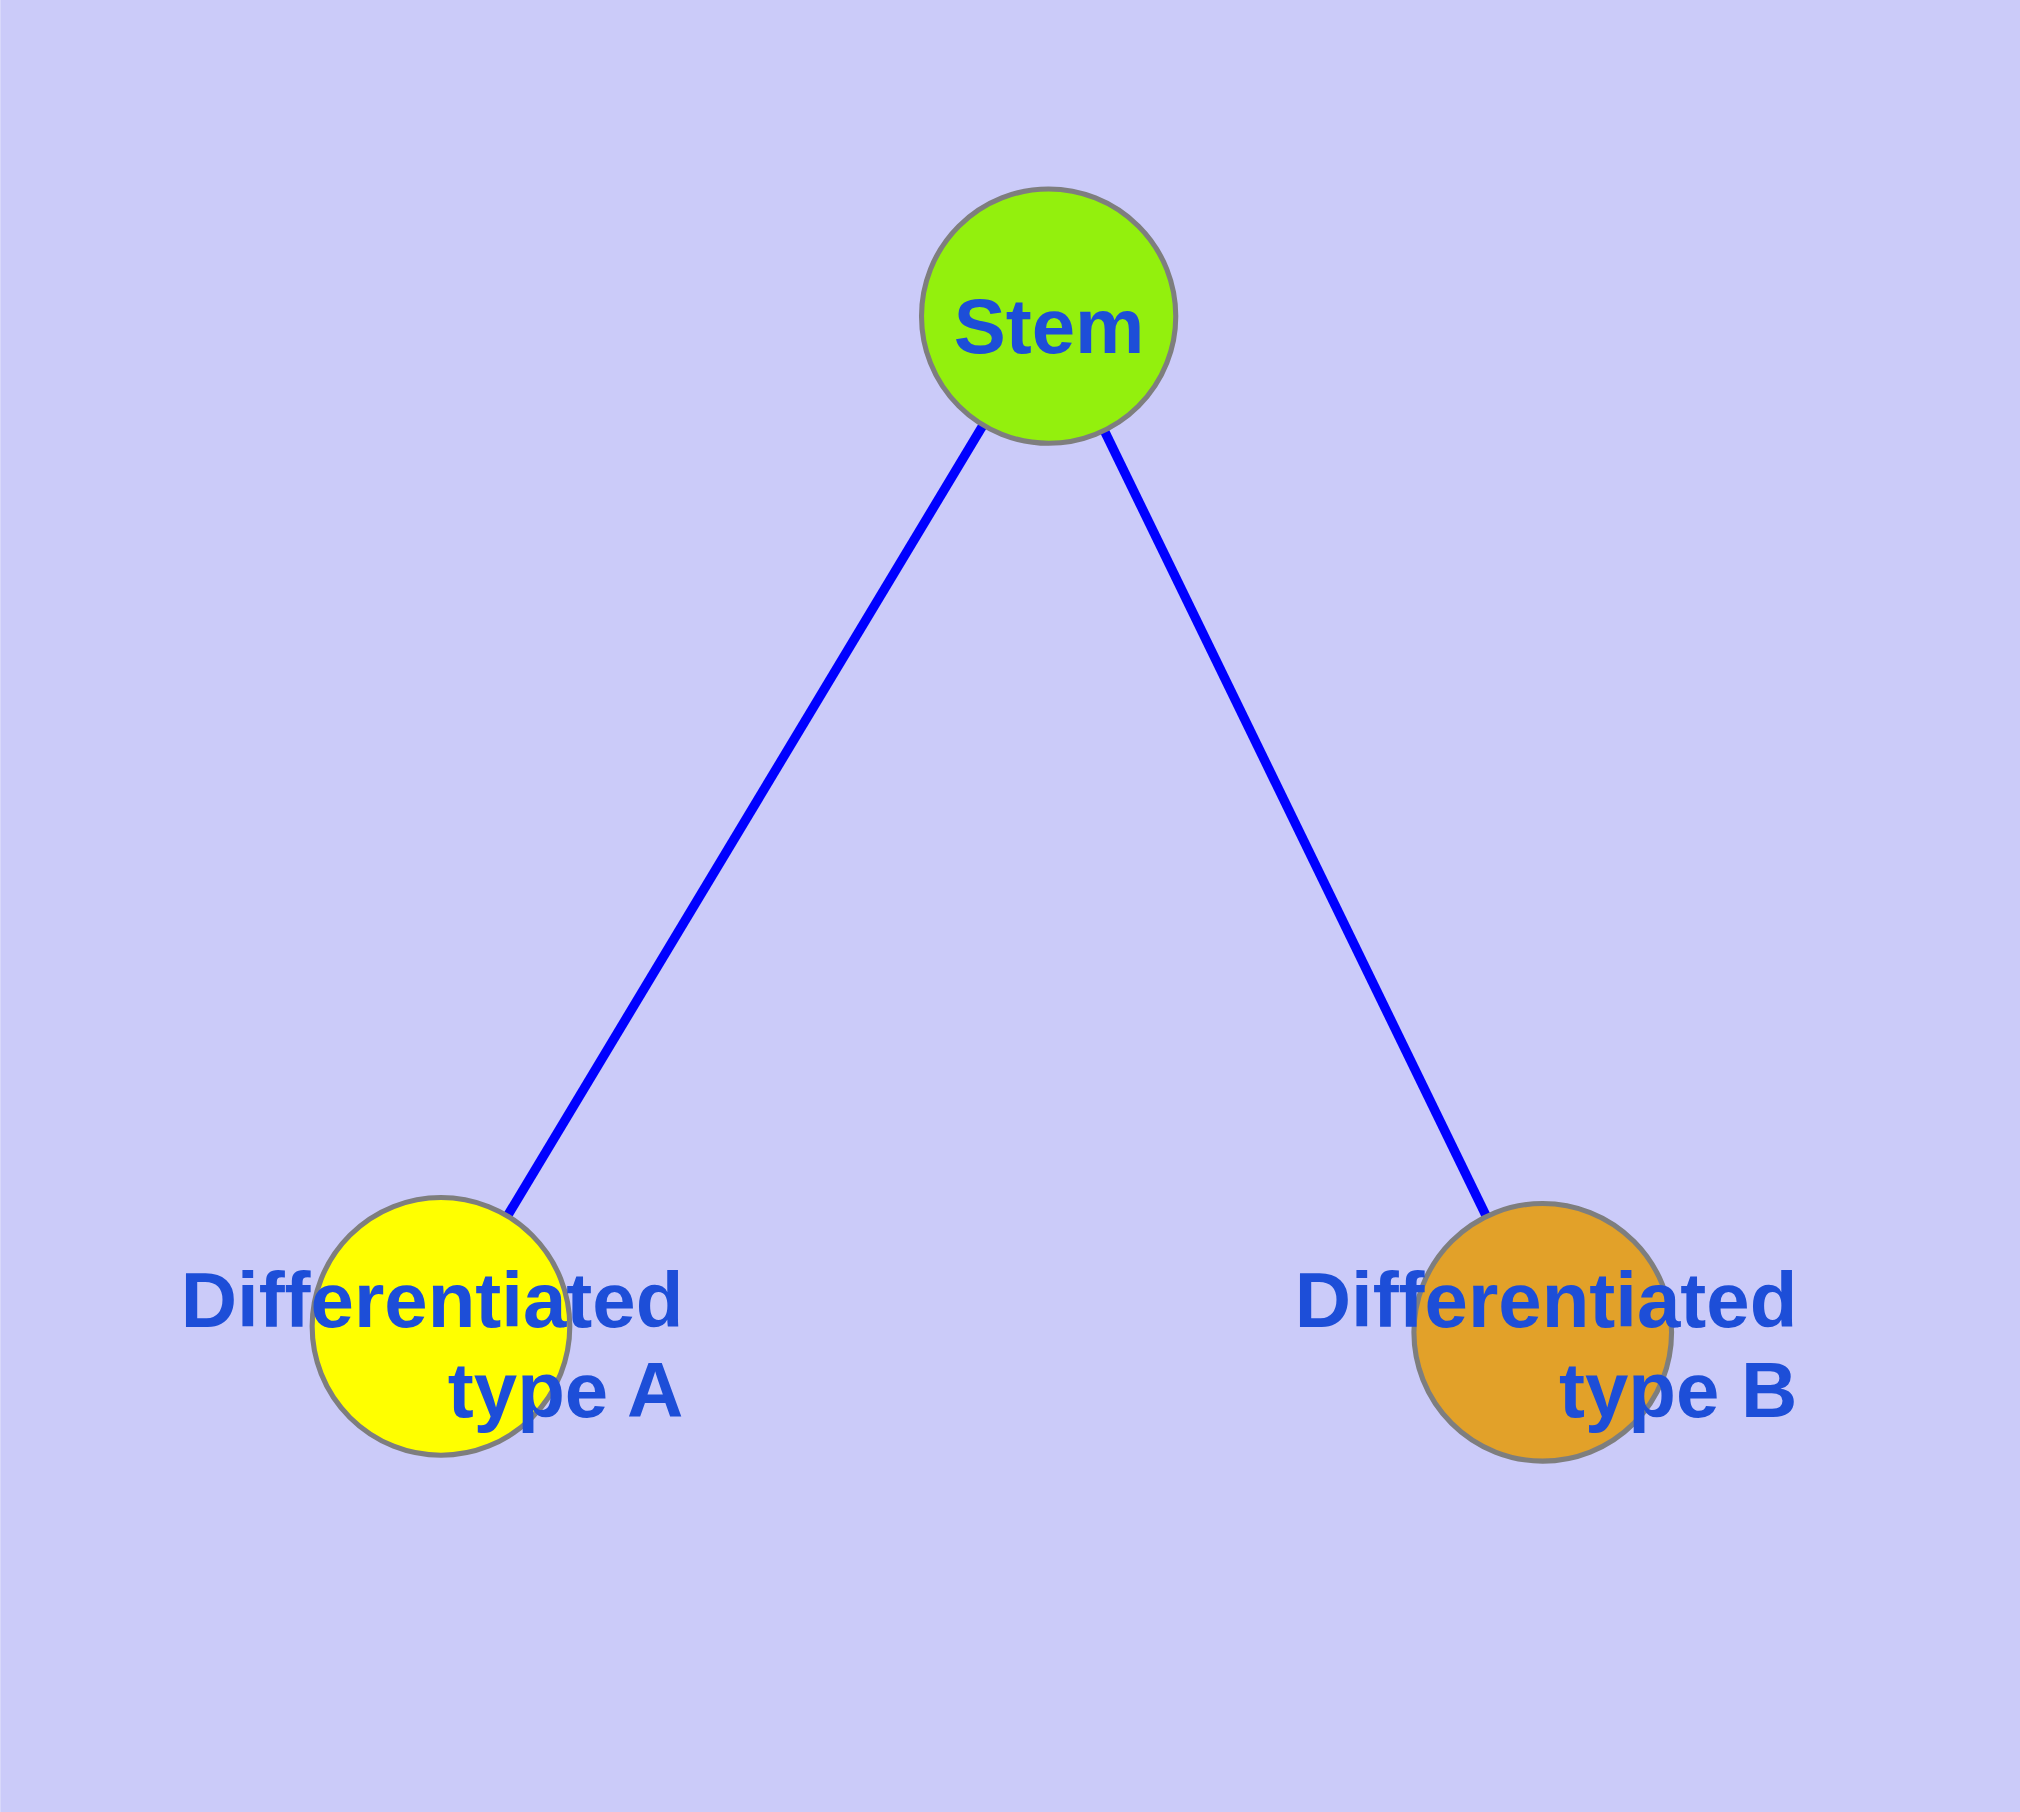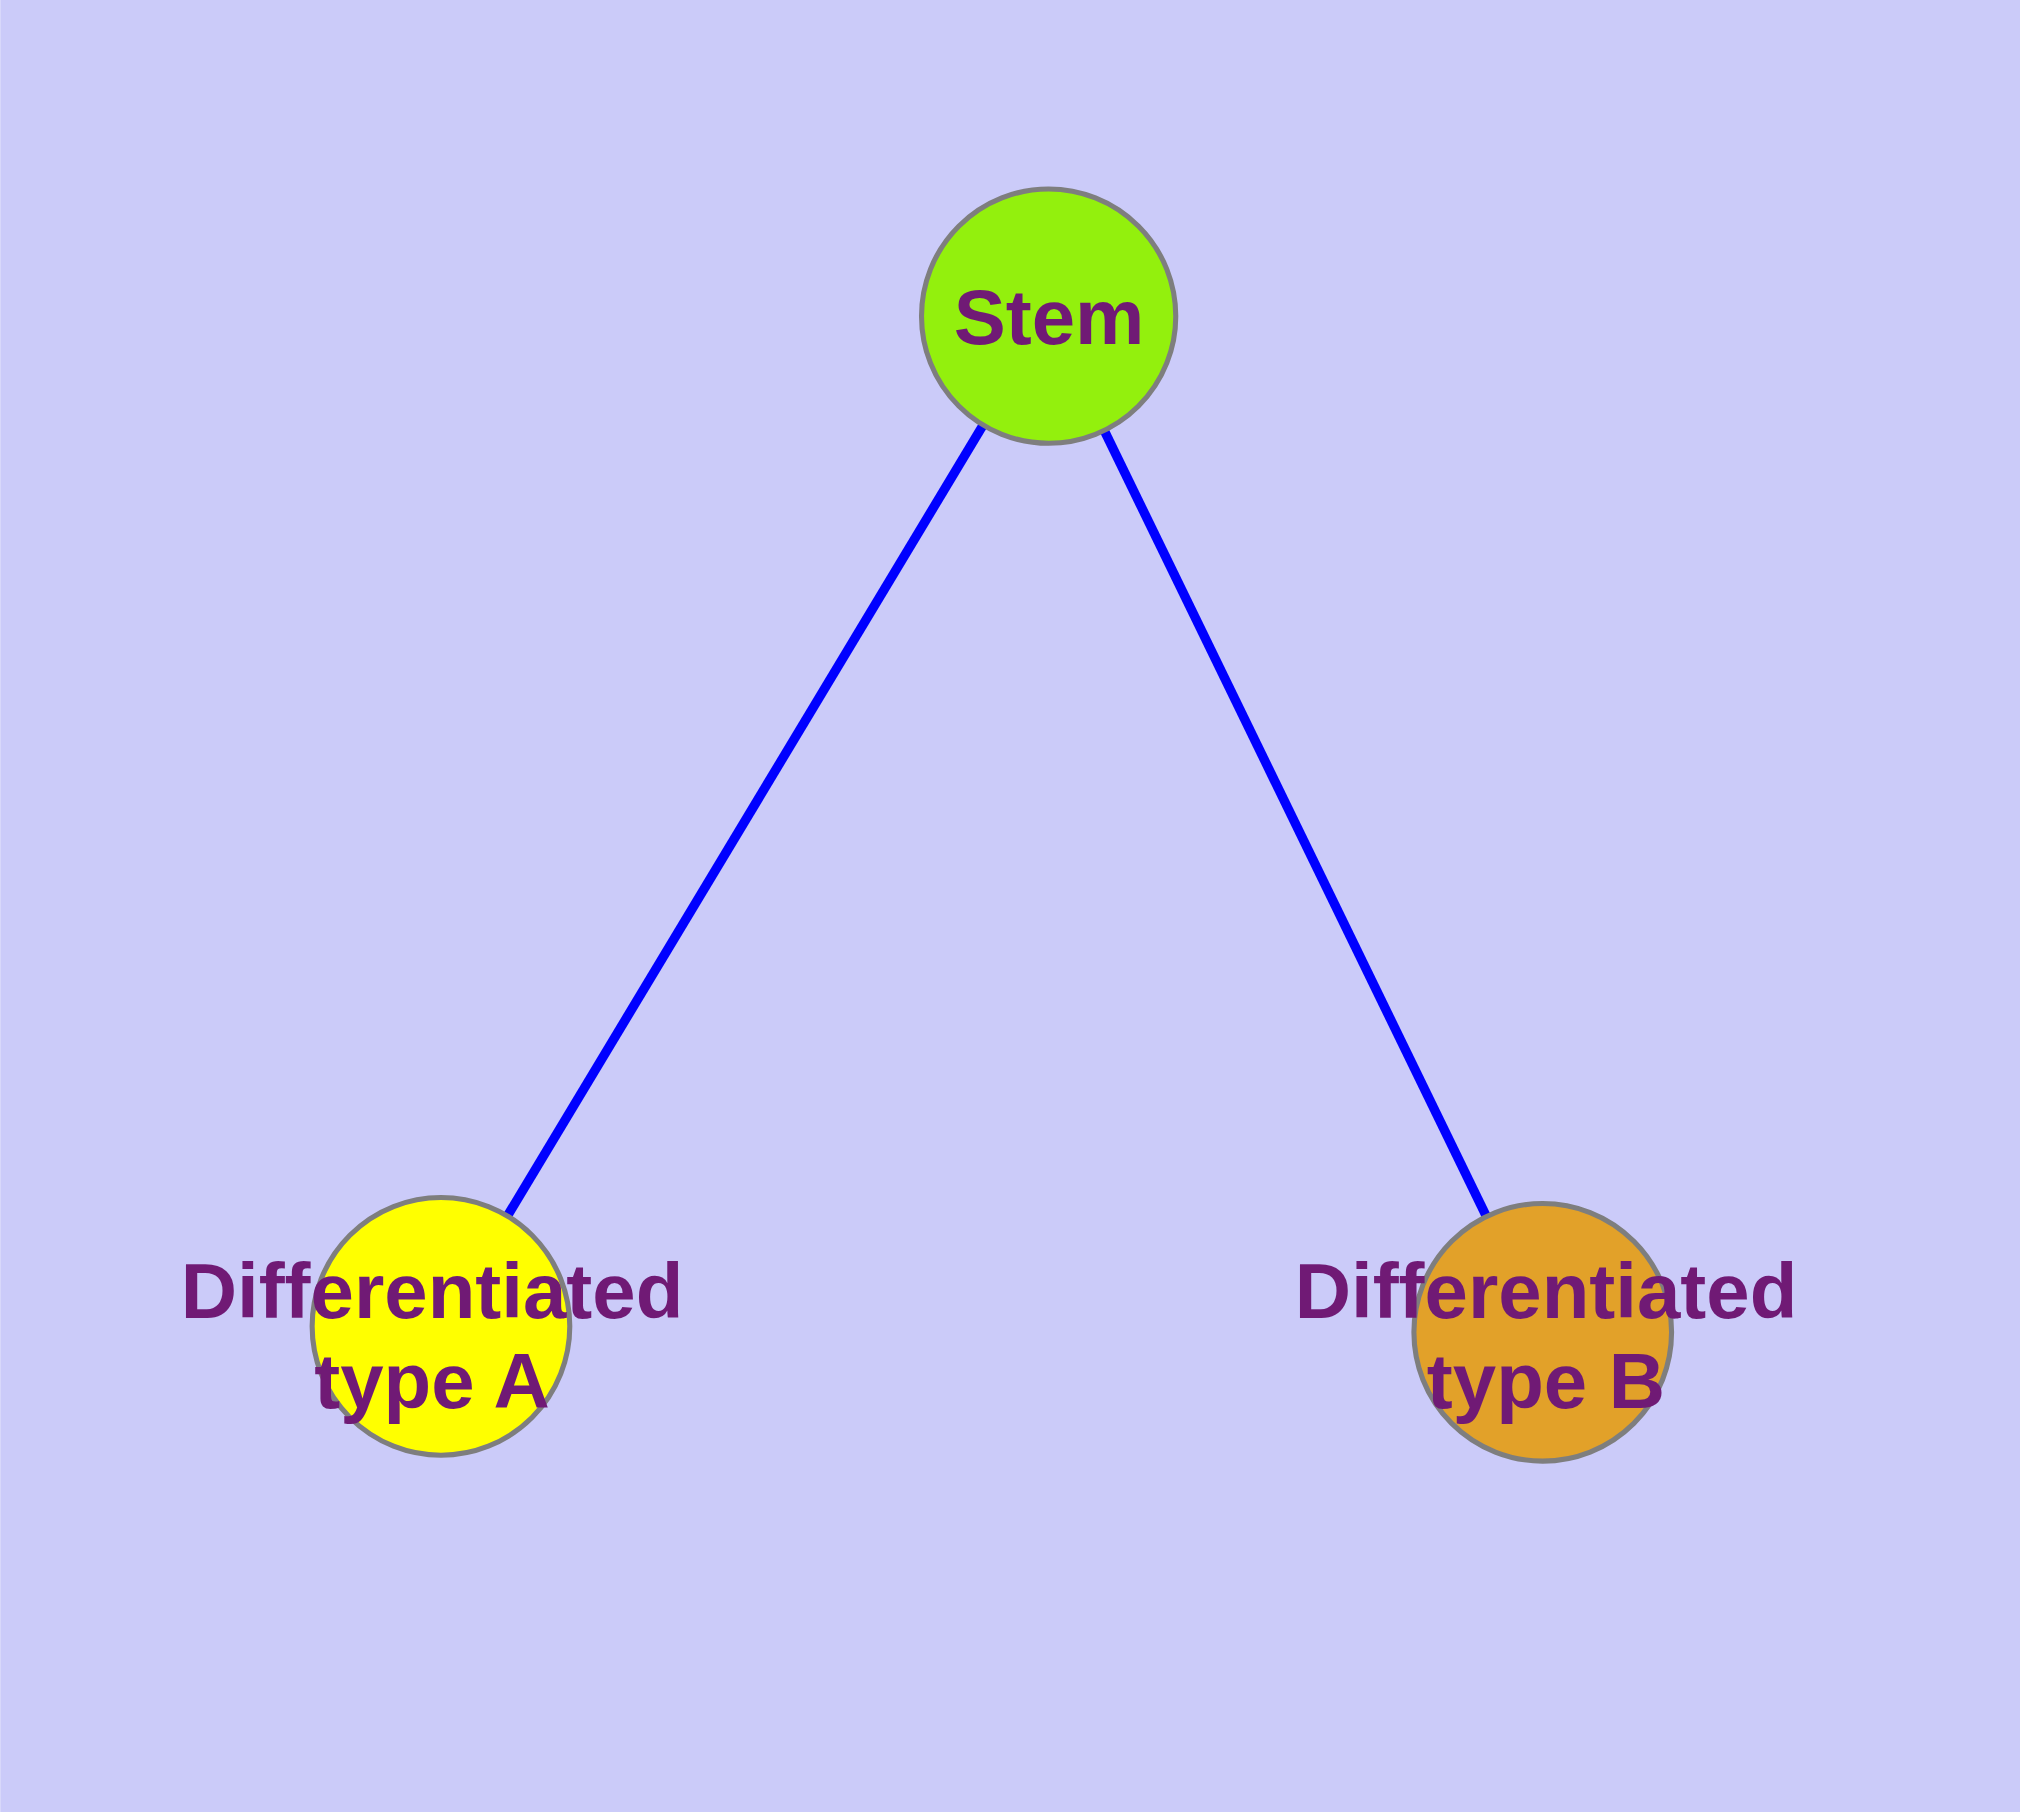--- a/index.html
+++ b/index.html
@@ -29,24 +29,25 @@
   }
   .node-circle {
     stroke-width: 6px;
   }
   .node-label {
     position: absolute;
     transform: translate(-50%, -50%);
     font-size: 78px;
     font-weight: bold;
     line-height: 1.15;
-    color: #701a75;
-    text-align: center;
+    color: #1d4ed8;
+    text-align: right;
     white-space: pre-line;
     pointer-events: none;
+    margin-top: 9px;
   }
 </style>
 </head>
 <body>
 
 <div id="canvas-wrap">
 
   <svg id="graph-svg" viewBox="0 0 2384 2138" xmlns="http://www.w3.org/2000/svg">
 
     <rect x="0" y="0" width="2384" height="2138" fill="#CBCBF9"></rect>

